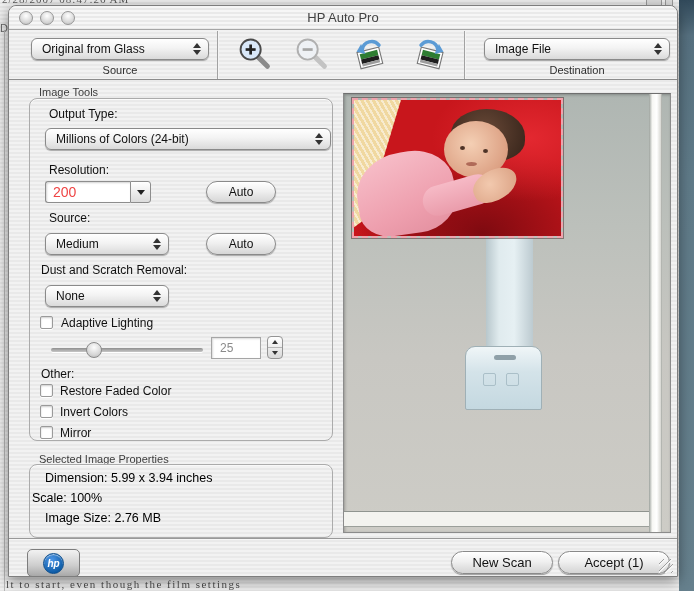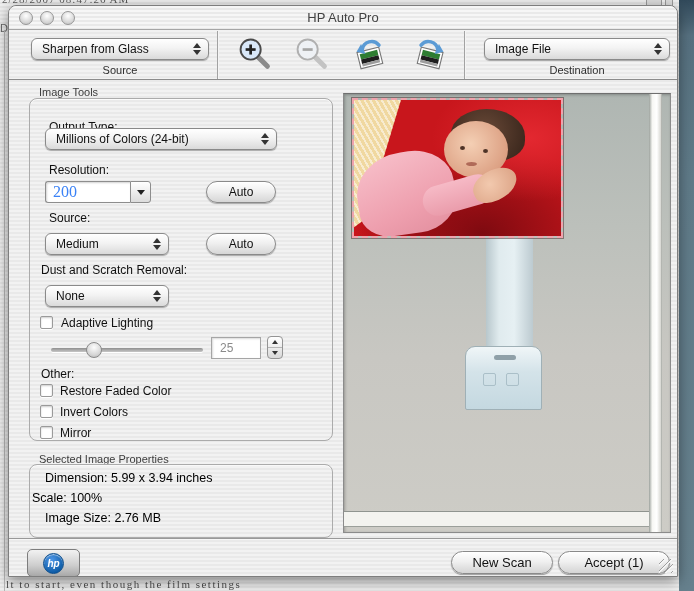--- a/index.html
+++ b/index.html
@@ -64,21 +64,21 @@
     box-shadow:inset 0 1px 0 rgba(255,255,255,.7); }
   .fld-label { position:absolute; font-size:12px; color:#101010; }
   .auto-btn { position:absolute; width:70px; height:22px; border:1px solid #8a8a8a; border-radius:11px;
     background:linear-gradient(180deg,#ffffff 0,#f0f0f0 45%,#d6d6d6 100%);
     box-shadow:0 1px 1px rgba(0,0,0,.3), inset 0 1px 0 #fff;
     font-size:12px; color:#111; text-align:center; line-height:20px; cursor:default; }
 
   .combo { position:absolute; width:106px; height:22px; }
   .combo input { position:absolute; left:0; top:0; width:85px; height:22px;
     border:1px solid #8d8d8d; border-right:none; border-radius:3px 0 0 3px;
-    background:#fff; font-size:16px; font-family:Liberation Serif, serif; padding:0 0 0 7px; color:#3b82f6;
+    background:#fff; font-size:14px; font-family:Liberation Sans, sans-serif; padding:0 0 0 7px; color:#ef4444;
     box-shadow:inset 1px 1px 2px rgba(0,0,0,.18); }
   .combo .cbtn { position:absolute; right:0; top:0; width:21px; height:22px;
     border:1px solid #8d8d8d; border-radius:0 3px 3px 0;
     background:linear-gradient(180deg,#fff,#dcdcdc);
     display:flex; align-items:center; justify-content:center; }
   .combo .cbtn i { width:0; height:0; border-left:4px solid transparent; border-right:4px solid transparent; border-top:5px solid #222; }
 
   .cb { position:absolute; width:13px; height:13px; background:#fff; border:1px solid #9a9a9a;
     border-radius:2px; box-shadow:inset 0 1px 2px rgba(0,0,0,.2), 0 1px 0 #fff; }
   .cb-label { position:absolute; font-size:12px; color:#101010; }
@@ -183,21 +183,21 @@
 
   <div class="titlebar">
     <span class="tl-btn tl-close"></span>
     <span class="tl-btn tl-min"></span>
     <span class="tl-btn tl-zoom"></span>
     <div class="title">HP Auto Pro</div>
   </div>
 
   <div class="toolbar">
     <div class="popup" style="left:22px;top:7px;width:178px;">
-      <span class="txt">Sharpen from Glass</span>
+      <span class="txt">Original from Glass</span>
       <span class="arrows">
           <i class="up"></i>
           <i class="dn"></i>
         </span>
     </div>
     <div class="tb-label" style="left:22px;width:178px;top:33px;">Source</div>
 
     <div class="tb-sep" style="left:208px;"></div>
 
     <div class="tb-icon" style="left:226px;">
@@ -248,22 +248,22 @@
           <i class="up"></i>
           <i class="dn"></i>
         </span>
     </div>
     <div class="tb-label" style="left:475px;width:186px;top:33px;">Destination</div>
   </div>
 
   <div class="grp-label" style="left:30px;top:80px;">Image Tools</div>
   <div class="groupbox" style="left:20px;top:92px;width:304px;height:343px;"></div>
 
-  <div class="fld-label" style="left:40px;top:114px;">Output Type:</div>
-  <div class="popup" style="left:36px;top:122px;width:232px;">
+  <div class="fld-label" style="left:40px;top:101px;">Output Type:</div>
+  <div class="popup" style="left:36px;top:122px;width:286px;">
     <span class="txt">Millions of Colors (24-bit)</span>
     <span class="arrows">
         <i class="up"></i>
         <i class="dn"></i>
       </span>
   </div>
 
   <div class="fld-label" style="left:40px;top:157px;">Resolution:</div>
   <div class="combo" style="left:36px;top:175px;">
     <input value="200" style="">

